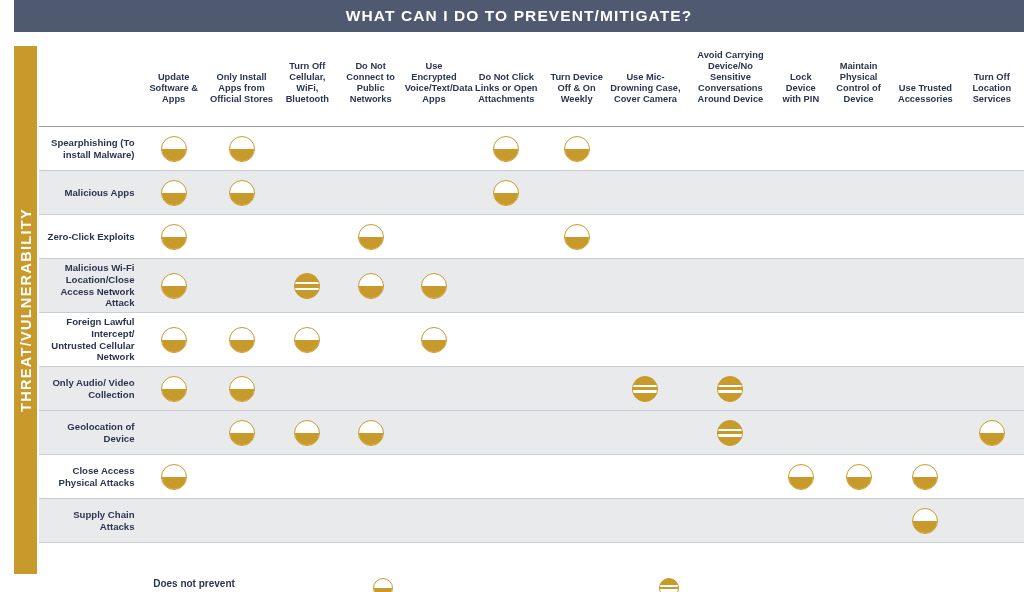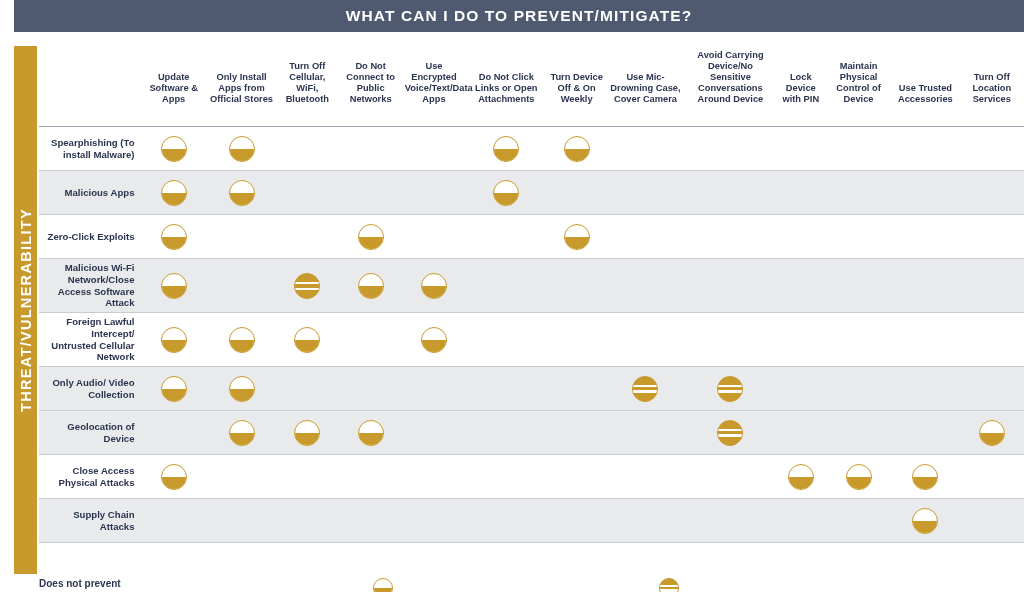--- a/index.html
+++ b/index.html
@@ -144,21 +144,21 @@
   }
   .legend-item {
     display: flex;
     align-items: center;
     gap: 7px;
     font-size: 10px;
     font-weight: bold;
     color: #2b3550;
   }
   .legend-item .lg-label { white-space: nowrap; }
-  .legend-slot-a { width: 310px; display:flex; justify-content:flex-start; }
+  .legend-slot-a { width: 310px; display:flex; justify-content:center; }
   .legend-slot-b { width: 200px; display:flex; justify-content:flex-start; padding-left: 24px;}
   .legend-slot-c { width: 300px; display:flex; justify-content:flex-start; padding-left: 110px;}
   .legend .marker { width: 20px; height: 20px; }
 </style>
 </head>
 <body>
 
 <div id="root">
 
   <div class="banner">
@@ -248,21 +248,21 @@
             <td></td>
             <td><span class="marker half"></span></td>
             <td></td>
             <td></td>
             <td></td>
             <td></td>
             <td></td>
             <td></td>
           </tr>
           <tr class="even">
-            <td class="rowlabel">Malicious Wi-Fi Network/Close Access Software Attack</td>
+            <td class="rowlabel">Malicious Wi-Fi Location/Close Access Network Attack</td>
             <td><span class="marker half"></span></td>
             <td></td>
             <td><span class="marker full"></span></td>
             <td><span class="marker half"></span></td>
             <td><span class="marker half"></span></td>
             <td></td>
             <td></td>
             <td></td>
             <td></td>
             <td></td>

